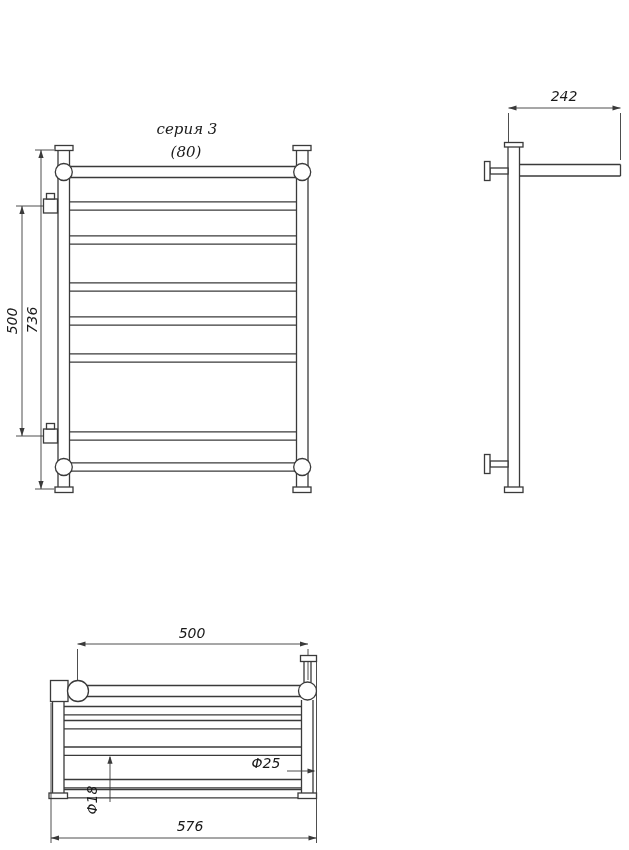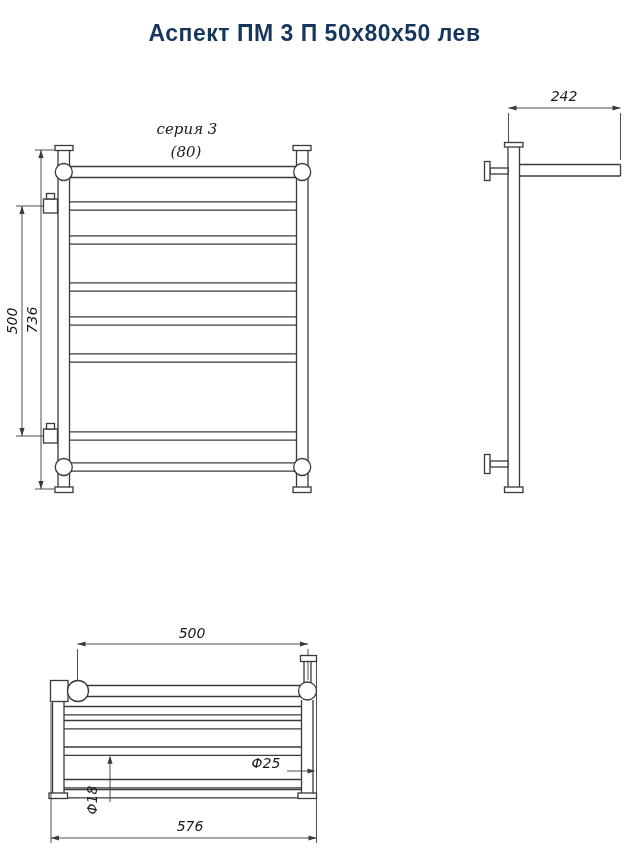--- a/index.html
+++ b/index.html
@@ -15,21 +15,20 @@
   .circ{fill:#ffffff;stroke:#3a3a3a;stroke-width:1.3;}
   .box{fill:#ffffff;stroke:#3a3a3a;stroke-width:1.3;}
   text.dim{font:italic 14px "DejaVu Sans",sans-serif;fill:#1a1a1a;}
   text.note{font:italic 15px "DejaVu Serif",serif;fill:#1a1a1a;}
 </style>
 </head>
 <body>
 
 <div id="canvas">
 
-  <div class="page-title">Аспект ПМ 3 П 50x80х50 лев</div>
 
   <svg id="drawing" width="629" height="850" viewBox="0 0 629 850" xmlns="http://www.w3.org/2000/svg">
 
     <g>
 
       <g>
         <line class="ln" x1="58" y1="150" x2="58" y2="487"></line>
         <line class="ln" x1="69.5" y1="150" x2="69.5" y2="487"></line>
         <line class="ln" x1="296.5" y1="150" x2="296.5" y2="487"></line>
         <line class="ln" x1="308" y1="150" x2="308" y2="487"></line>

